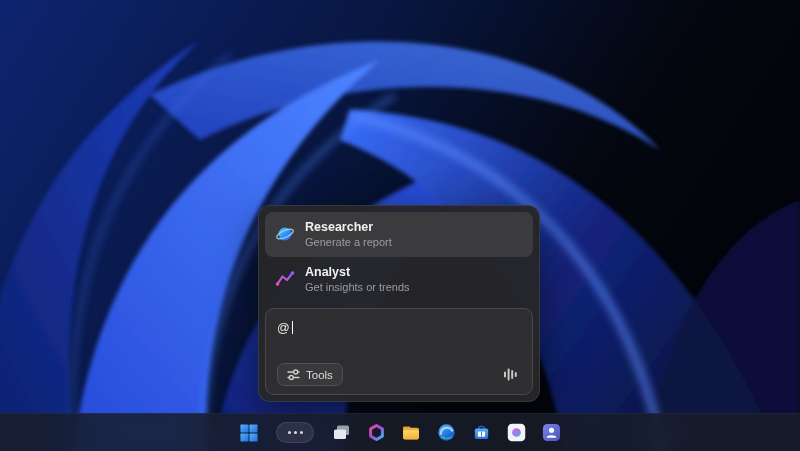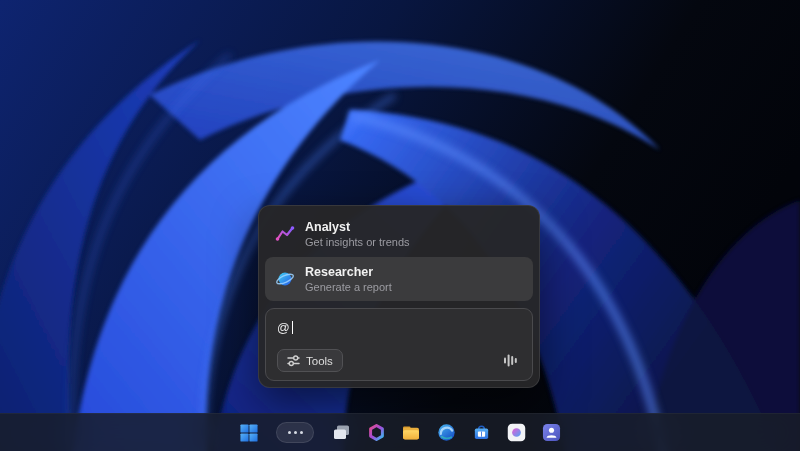--- a/index.html
+++ b/index.html
@@ -17,21 +17,21 @@
   .agent-icon{width:20px;height:20px;flex:none;display:flex;align-items:center;justify-content:center;}
   .agent-name{font-size:12.5px;font-weight:700;color:#f1f1f1;line-height:1.3;}
   .agent-desc{font-size:11px;color:#9c9ca2;line-height:1.3;}
 
   .composer{margin-top:7px;background:#2e2e30;border:1px solid #4a4a4d;border-radius:9px;
     padding:9px 11px 8px;cursor:text;}
   .composer-text{font-size:12.5px;color:#ececec;}
   .caret{display:inline-block;width:1.5px;height:13px;background:#ffffff;margin-left:2px;
     vertical-align:-2px;animation:blink 1.1s steps(1) infinite;}
   @keyframes blink{50%{opacity:0;}}
-  .composer-bottom{display:flex;align-items:center;justify-content:space-between;margin-top:13px;}
+  .composer-bottom{display:flex;align-items:center;justify-content:space-between;margin-top:27px;}
   .tools-chip{display:inline-flex;align-items:center;gap:6px;background:#39393c;
     border:1px solid #515154;border-radius:7px;padding:4px 9px;color:#dedede;
     font-size:11.5px;font-family:inherit;cursor:pointer;}
   .wave-btn{display:flex;align-items:center;justify-content:center;width:22px;height:22px;
     background:transparent;border:none;cursor:pointer;padding:0;}
 
   
   .taskbar{position:absolute;left:0;right:0;bottom:0;height:37px;
     background:rgba(25,29,40,0.85);backdrop-filter:blur(16px) saturate(1.2);
     border-top:1px solid rgba(255,255,255,0.04);
@@ -93,56 +93,56 @@
     <g fill="none" filter="url(#glow)">
       <path d="M350,115 C540,160 640,300 668,480" stroke="#5d8dff" stroke-width="8" opacity="0.65"></path>
       <path d="M205,480 C195,330 245,190 395,95" stroke="#4d82ff" stroke-width="5" opacity="0.55"></path>
       <path d="M75,480 C60,310 95,170 230,55" stroke="#3c6af0" stroke-width="4" opacity="0.45"></path>
     </g>
   </svg>
 
   <div class="popup">
     <div>
 
+      <div class="agent-row selected">
+        <span class="agent-icon">
+          <svg width="20" height="20" viewBox="0 0 20 20">
+            <defs>
+                <linearGradient id="rg" x1="0" y1="0" x2="1" y2="1">
+              <stop offset="0" stop-color="#41d3f2"></stop>
+                  <stop offset="1" stop-color="#2457e6"></stop>
+            </linearGradient>
+              </defs>
+            <circle cx="10" cy="10" r="6.5" fill="url(#rg)"></circle>
+            <ellipse cx="10" cy="10" rx="9" ry="3.4" fill="none" stroke="#9fd4ff" stroke-width="1.4" opacity="0.85" transform="rotate(-24 10 10)"></ellipse>
+          </svg>
+        </span>
+        <div>
+          <div class="agent-name">Researcher</div>
+          <div class="agent-desc">Generate a report</div>
+        </div>
+      </div>
+
       <div class="agent-row">
         <span class="agent-icon">
           <svg width="20" height="20" viewBox="0 0 20 20">
             <defs>
                 <linearGradient id="ag" x1="0" y1="1" x2="1" y2="0">
               <stop offset="0" stop-color="#ef4fb8"></stop>
                   <stop offset="1" stop-color="#7c5cff"></stop>
             </linearGradient>
               </defs>
             <polyline points="2.5,15 7.5,7.5 12,11 17.5,4" fill="none" stroke="url(#ag)" stroke-width="2.2" stroke-linecap="round" stroke-linejoin="round"></polyline>
             <circle cx="2.5" cy="15" r="1.8" fill="#e052c4"></circle>
             <circle cx="17.5" cy="4" r="1.8" fill="#8f5bff"></circle>
           </svg>
         </span>
         <div>
           <div class="agent-name">Analyst</div>
           <div class="agent-desc">Get insights or trends</div>
-        </div>
-      </div>
-
-      <div class="agent-row selected">
-        <span class="agent-icon">
-          <svg width="20" height="20" viewBox="0 0 20 20">
-            <defs>
-                <linearGradient id="rg" x1="0" y1="0" x2="1" y2="1">
-              <stop offset="0" stop-color="#41d3f2"></stop>
-                  <stop offset="1" stop-color="#2457e6"></stop>
-            </linearGradient>
-              </defs>
-            <circle cx="10" cy="10" r="6.5" fill="url(#rg)"></circle>
-            <ellipse cx="10" cy="10" rx="9" ry="3.4" fill="none" stroke="#9fd4ff" stroke-width="1.4" opacity="0.85" transform="rotate(-24 10 10)"></ellipse>
-          </svg>
-        </span>
-        <div>
-          <div class="agent-name">Researcher</div>
-          <div class="agent-desc">Generate a report</div>
         </div>
       </div>
     </div>
 
     <div class="composer">
       <div>
         <span class="composer-text">@</span><span class="caret"></span>
       </div>
       <div class="composer-bottom">
         <button class="tools-chip">

